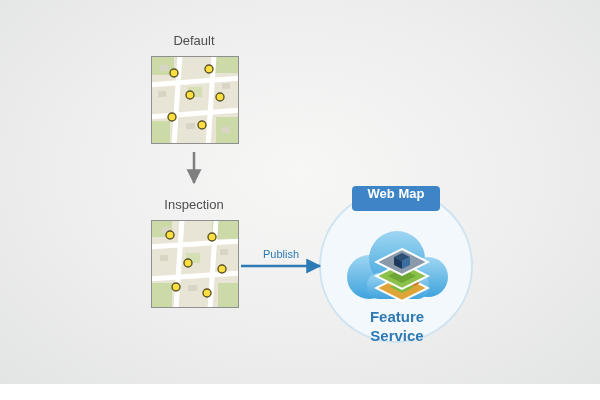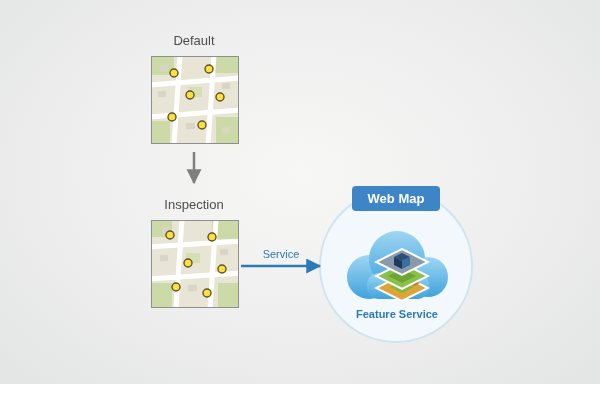--- a/index.html
+++ b/index.html
@@ -15,27 +15,27 @@
     position:absolute;width:86px;height:86px;border:1px solid #8f8f8f;background:#e9e5d6;
   }
   .map-thumb svg{display:block;}
   .outer-circle{
     position:absolute;left:319px;top:189px;width:154px;height:154px;border-radius:50%;
     background:#f2f8fc;border:2px solid #cfe3f1;box-sizing:border-box;
   }
   .webmap-badge{
     position:absolute;left:352px;top:186px;width:88px;height:25px;border-radius:4px;
     background:#3d85c6;color:#ffffff;font-size:13px;font-weight:bold;
-    display:flex;align-items:center;justify-content:center;z-index:4;
+    display:flex;align-items:flex-start;justify-content:center;z-index:4;
   }
   .cloud-wrap{position:absolute;left:331px;top:221px;z-index:2;}
   .layers-wrap{position:absolute;left:374px;top:247px;z-index:3;}
   .feature-service{
     position:absolute;left:350px;top:308px;width:94px;z-index:3;
-    color:#2e7ab5;font-size:11px;text-align:center;line-height:1.25;font-weight:bold;
+    color:#2e7ab5;font-size:15px;text-align:center;line-height:1.25;font-weight:bold;
   }
   .publish-label{
     position:absolute;left:250px;top:248px;width:62px;text-align:center;
     color:#2e7ab5;font-size:11px;z-index:2;
   }
   .arrows{position:absolute;left:0;top:0;z-index:1;}
 </style>
 </head>
 <body>
 
@@ -114,21 +114,21 @@
         <path d="M0,0 L6,3 L0,6 Z" fill="#7f7f7f"></path>
       </marker>
       <marker id="headBlue" markerWidth="8" markerHeight="8" refX="5.5" refY="3" orient="auto">
         <path d="M0,0 L6,3 L0,6 Z" fill="#2e7ab5"></path>
       </marker>
     </defs>
     <line x1="194" y1="152" x2="194" y2="183" stroke="#7f7f7f" stroke-width="2.5" marker-end="url(#headGray)"></line>
     <line x1="241" y1="266" x2="320" y2="266" stroke="#2e7ab5" stroke-width="2.5" marker-end="url(#headBlue)"></line>
   </svg>
 
-  <div class="publish-label">Service</div>
+  <div class="publish-label">Publish</div>
 
   <div class="outer-circle"></div>
 
   <div class="webmap-badge">
     <span>Web Map</span>
   </div>
 
   <div class="cloud-wrap">
     <svg width="130" height="92" viewBox="0 0 130 92">
       <defs>

